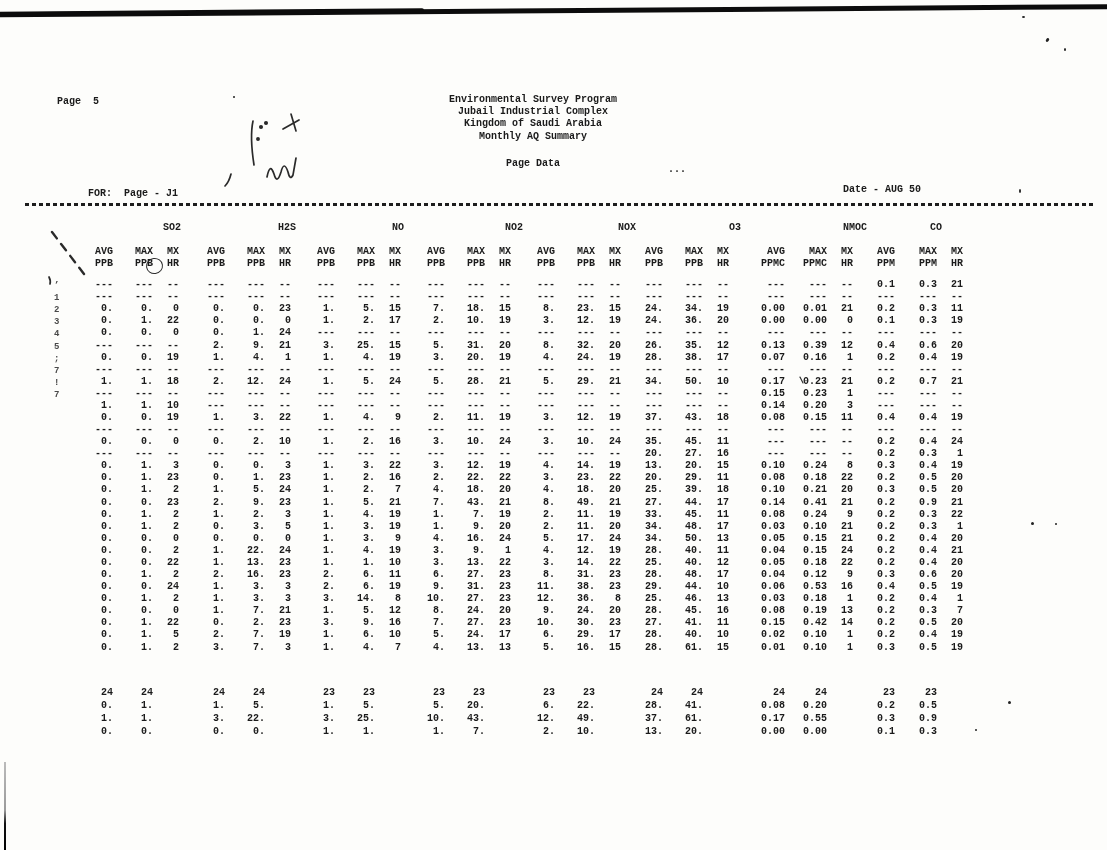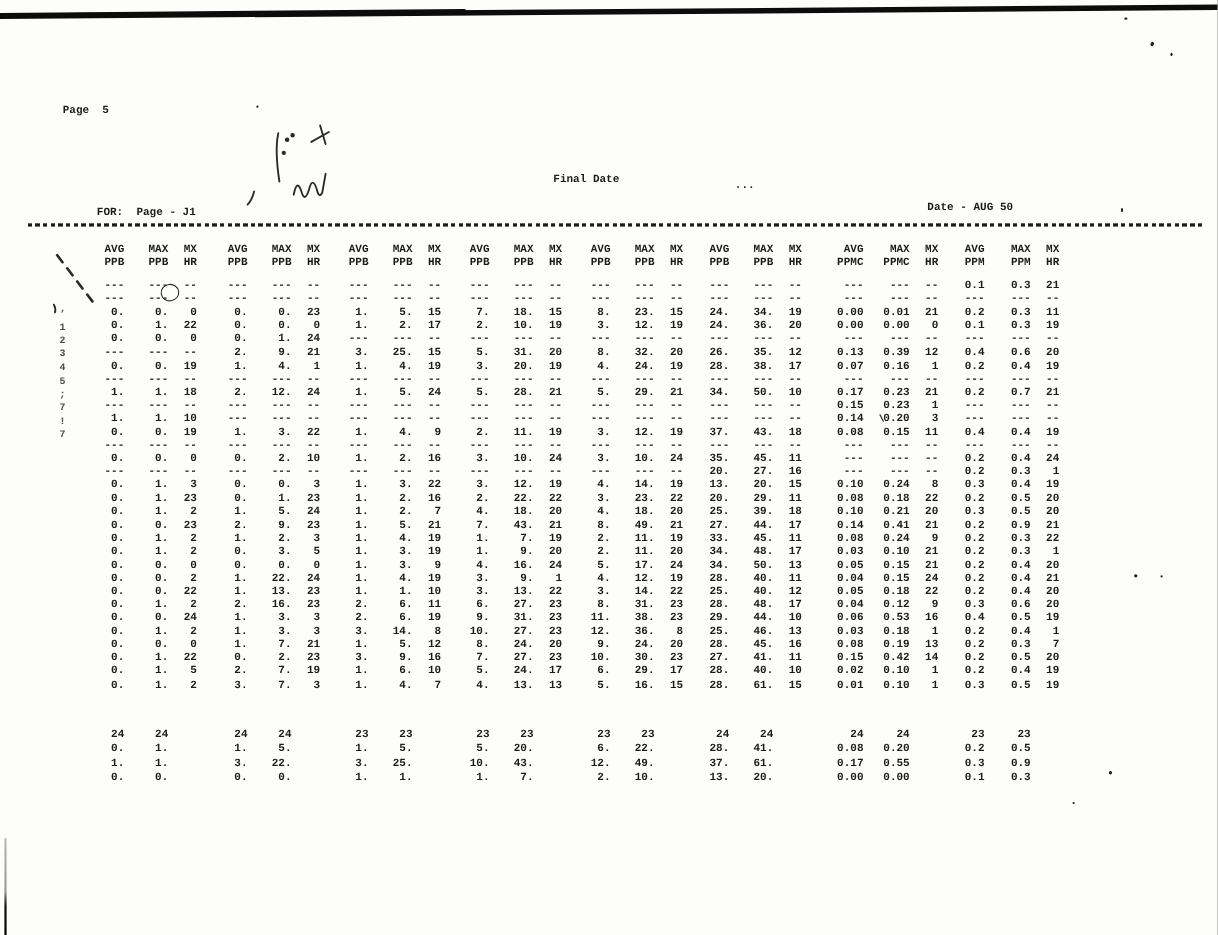--- a/index.html
+++ b/index.html
@@ -40,30 +40,46 @@
 <body>
 
 <div class="page">
 
   <div class="abs topbar"></div>
   <div class="abs topbar2"></div>
   <div class="abs leftline"></div>
 
   <div class="abs txt" style="left:57px;top:96px;">Page  5</div>
 
+  <div class="abs" style="left:388px;top:94px;width:290px;">
+    <div class="txt ctr">Environmental Survey Program</div>
+    <div class="txt ctr">Jubail Industrial Complex</div>
+    <div class="txt ctr">Kingdom of Saudi Arabia</div>
+    <div class="txt ctr">Monthly AQ Summary</div>
+  </div>
 
-  <div class="abs txt ctr" style="left:388px;top:158px;width:290px;">Final Date</div>
+  <div class="abs txt ctr" style="left:388px;top:158px;width:290px;">Page Data</div>
   <div class="abs txt" style="left:668px;top:164px;">...</div>
 
   <div class="abs txt" style="left:88px;top:188px;">FOR:  Page - J1</div>
   <div class="abs txt" style="left:843px;top:184px;">Date - AUG 50</div>
 
   <div class="abs sep"></div>
 
   <div class="tbl">
+    <div class="hdrwrap" id="gnames">
+        <div class="gname" style="left: 163px;">SO2</div>
+        <div class="gname" style="left: 278px;">H2S</div>
+        <div class="gname" style="left: 392px;">NO</div>
+        <div class="gname" style="left: 505px;">NO2</div>
+        <div class="gname" style="left: 618px;">NOX</div>
+        <div class="gname" style="left: 729px;">O3</div>
+        <div class="gname" style="left: 843px;">NMOC</div>
+        <div class="gname" style="left: 930px;">CO</div>
+      </div>
     <div id="hdr">
         <div class="trow"><span class="cell" style="width: 28px; margin-left: 0px;">AVG</span><span class="cell" style="width: 40px;">MAX</span><span class="cell" style="width: 26px;">MX</span><span class="cell" style="width: 28px; margin-left: 18px;">AVG</span><span class="cell" style="width: 40px;">MAX</span><span class="cell" style="width: 26px;">MX</span><span class="cell" style="width: 28px; margin-left: 16px;">AVG</span><span class="cell" style="width: 40px;">MAX</span><span class="cell" style="width: 26px;">MX</span><span class="cell" style="width: 28px; margin-left: 16px;">AVG</span><span class="cell" style="width: 40px;">MAX</span><span class="cell" style="width: 26px;">MX</span><span class="cell" style="width: 28px; margin-left: 16px;">AVG</span><span class="cell" style="width: 40px;">MAX</span><span class="cell" style="width: 26px;">MX</span><span class="cell" style="width: 28px; margin-left: 14px;">AVG</span><span class="cell" style="width: 40px;">MAX</span><span class="cell" style="width: 26px;">MX</span><span class="cell" style="width: 40px; margin-left: 16px;">AVG</span><span class="cell" style="width: 42px;">MAX</span><span class="cell" style="width: 26px;">MX</span><span class="cell" style="width: 30px; margin-left: 12px;">AVG</span><span class="cell" style="width: 42px;">MAX</span><span class="cell" style="width: 26px;">MX</span></div>
         <div class="trow"><span class="cell" style="width: 28px; margin-left: 0px;">PPB</span><span class="cell" style="width: 40px;">PPB</span><span class="cell" style="width: 26px;">HR</span><span class="cell" style="width: 28px; margin-left: 18px;">PPB</span><span class="cell" style="width: 40px;">PPB</span><span class="cell" style="width: 26px;">HR</span><span class="cell" style="width: 28px; margin-left: 16px;">PPB</span><span class="cell" style="width: 40px;">PPB</span><span class="cell" style="width: 26px;">HR</span><span class="cell" style="width: 28px; margin-left: 16px;">PPB</span><span class="cell" style="width: 40px;">PPB</span><span class="cell" style="width: 26px;">HR</span><span class="cell" style="width: 28px; margin-left: 16px;">PPB</span><span class="cell" style="width: 40px;">PPB</span><span class="cell" style="width: 26px;">HR</span><span class="cell" style="width: 28px; margin-left: 14px;">PPB</span><span class="cell" style="width: 40px;">PPB</span><span class="cell" style="width: 26px;">HR</span><span class="cell" style="width: 40px; margin-left: 16px;">PPMC</span><span class="cell" style="width: 42px;">PPMC</span><span class="cell" style="width: 26px;">HR</span><span class="cell" style="width: 30px; margin-left: 12px;">PPM</span><span class="cell" style="width: 42px;">PPM</span><span class="cell" style="width: 26px;">HR</span></div>
       </div>
     <div class="rows" id="rows">
         <div class="trow"><span class="cell" style="width: 28px; margin-left: 0px;">---</span><span class="cell" style="width: 40px;">---</span><span class="cell" style="width: 26px;">--</span><span class="cell" style="width: 28px; margin-left: 18px;">---</span><span class="cell" style="width: 40px;">---</span><span class="cell" style="width: 26px;">--</span><span class="cell" style="width: 28px; margin-left: 16px;">---</span><span class="cell" style="width: 40px;">---</span><span class="cell" style="width: 26px;">--</span><span class="cell" style="width: 28px; margin-left: 16px;">---</span><span class="cell" style="width: 40px;">---</span><span class="cell" style="width: 26px;">--</span><span class="cell" style="width: 28px; margin-left: 16px;">---</span><span class="cell" style="width: 40px;">---</span><span class="cell" style="width: 26px;">--</span><span class="cell" style="width: 28px; margin-left: 14px;">---</span><span class="cell" style="width: 40px;">---</span><span class="cell" style="width: 26px;">--</span><span class="cell" style="width: 40px; margin-left: 16px;">---</span><span class="cell" style="width: 42px;">---</span><span class="cell" style="width: 26px;">--</span><span class="cell" style="width: 30px; margin-left: 12px;">0.1</span><span class="cell" style="width: 42px;">0.3</span><span class="cell" style="width: 26px;">21</span></div>
         <div class="trow"><span class="cell" style="width: 28px; margin-left: 0px;">---</span><span class="cell" style="width: 40px;">---</span><span class="cell" style="width: 26px;">--</span><span class="cell" style="width: 28px; margin-left: 18px;">---</span><span class="cell" style="width: 40px;">---</span><span class="cell" style="width: 26px;">--</span><span class="cell" style="width: 28px; margin-left: 16px;">---</span><span class="cell" style="width: 40px;">---</span><span class="cell" style="width: 26px;">--</span><span class="cell" style="width: 28px; margin-left: 16px;">---</span><span class="cell" style="width: 40px;">---</span><span class="cell" style="width: 26px;">--</span><span class="cell" style="width: 28px; margin-left: 16px;">---</span><span class="cell" style="width: 40px;">---</span><span class="cell" style="width: 26px;">--</span><span class="cell" style="width: 28px; margin-left: 14px;">---</span><span class="cell" style="width: 40px;">---</span><span class="cell" style="width: 26px;">--</span><span class="cell" style="width: 40px; margin-left: 16px;">---</span><span class="cell" style="width: 42px;">---</span><span class="cell" style="width: 26px;">--</span><span class="cell" style="width: 30px; margin-left: 12px;">---</span><span class="cell" style="width: 42px;">---</span><span class="cell" style="width: 26px;">--</span></div>
         <div class="trow"><span class="cell" style="width: 28px; margin-left: 0px;">0.</span><span class="cell" style="width: 40px;">0.</span><span class="cell" style="width: 26px;">0</span><span class="cell" style="width: 28px; margin-left: 18px;">0.</span><span class="cell" style="width: 40px;">0.</span><span class="cell" style="width: 26px;">23</span><span class="cell" style="width: 28px; margin-left: 16px;">1.</span><span class="cell" style="width: 40px;">5.</span><span class="cell" style="width: 26px;">15</span><span class="cell" style="width: 28px; margin-left: 16px;">7.</span><span class="cell" style="width: 40px;">18.</span><span class="cell" style="width: 26px;">15</span><span class="cell" style="width: 28px; margin-left: 16px;">8.</span><span class="cell" style="width: 40px;">23.</span><span class="cell" style="width: 26px;">15</span><span class="cell" style="width: 28px; margin-left: 14px;">24.</span><span class="cell" style="width: 40px;">34.</span><span class="cell" style="width: 26px;">19</span><span class="cell" style="width: 40px; margin-left: 16px;">0.00</span><span class="cell" style="width: 42px;">0.01</span><span class="cell" style="width: 26px;">21</span><span class="cell" style="width: 30px; margin-left: 12px;">0.2</span><span class="cell" style="width: 42px;">0.3</span><span class="cell" style="width: 26px;">11</span></div>
         <div class="trow"><span class="cell" style="width: 28px; margin-left: 0px;">0.</span><span class="cell" style="width: 40px;">1.</span><span class="cell" style="width: 26px;">22</span><span class="cell" style="width: 28px; margin-left: 18px;">0.</span><span class="cell" style="width: 40px;">0.</span><span class="cell" style="width: 26px;">0</span><span class="cell" style="width: 28px; margin-left: 16px;">1.</span><span class="cell" style="width: 40px;">2.</span><span class="cell" style="width: 26px;">17</span><span class="cell" style="width: 28px; margin-left: 16px;">2.</span><span class="cell" style="width: 40px;">10.</span><span class="cell" style="width: 26px;">19</span><span class="cell" style="width: 28px; margin-left: 16px;">3.</span><span class="cell" style="width: 40px;">12.</span><span class="cell" style="width: 26px;">19</span><span class="cell" style="width: 28px; margin-left: 14px;">24.</span><span class="cell" style="width: 40px;">36.</span><span class="cell" style="width: 26px;">20</span><span class="cell" style="width: 40px; margin-left: 16px;">0.00</span><span class="cell" style="width: 42px;">0.00</span><span class="cell" style="width: 26px;">0</span><span class="cell" style="width: 30px; margin-left: 12px;">0.1</span><span class="cell" style="width: 42px;">0.3</span><span class="cell" style="width: 26px;">19</span></div>
         <div class="trow"><span class="cell" style="width: 28px; margin-left: 0px;">0.</span><span class="cell" style="width: 40px;">0.</span><span class="cell" style="width: 26px;">0</span><span class="cell" style="width: 28px; margin-left: 18px;">0.</span><span class="cell" style="width: 40px;">1.</span><span class="cell" style="width: 26px;">24</span><span class="cell" style="width: 28px; margin-left: 16px;">---</span><span class="cell" style="width: 40px;">---</span><span class="cell" style="width: 26px;">--</span><span class="cell" style="width: 28px; margin-left: 16px;">---</span><span class="cell" style="width: 40px;">---</span><span class="cell" style="width: 26px;">--</span><span class="cell" style="width: 28px; margin-left: 16px;">---</span><span class="cell" style="width: 40px;">---</span><span class="cell" style="width: 26px;">--</span><span class="cell" style="width: 28px; margin-left: 14px;">---</span><span class="cell" style="width: 40px;">---</span><span class="cell" style="width: 26px;">--</span><span class="cell" style="width: 40px; margin-left: 16px;">---</span><span class="cell" style="width: 42px;">---</span><span class="cell" style="width: 26px;">--</span><span class="cell" style="width: 30px; margin-left: 12px;">---</span><span class="cell" style="width: 42px;">---</span><span class="cell" style="width: 26px;">--</span></div>

